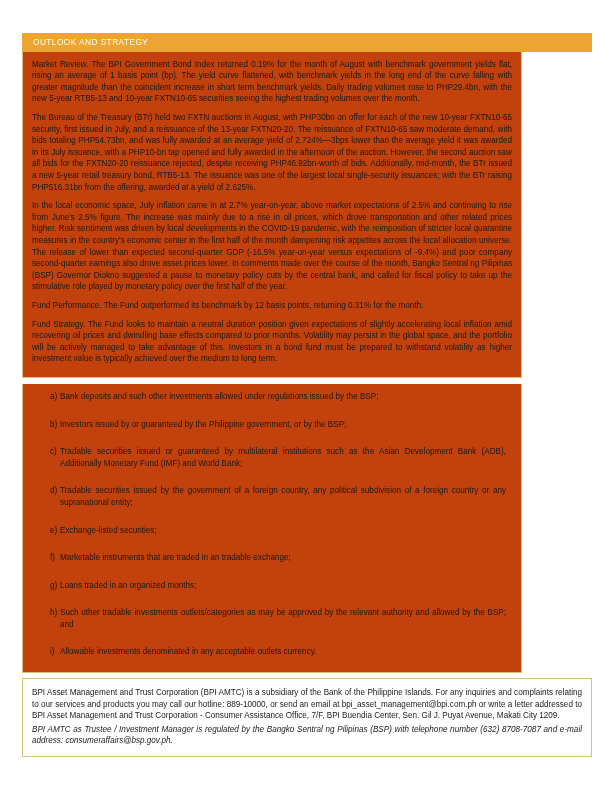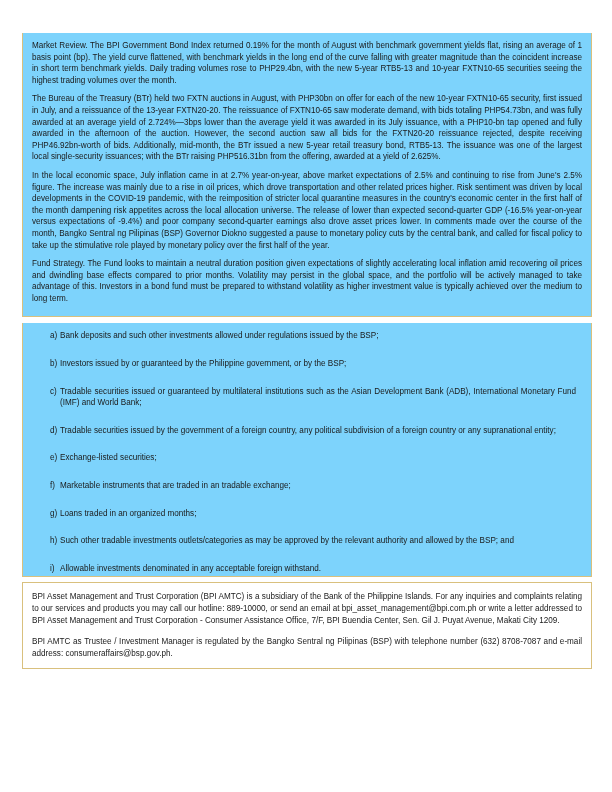--- a/index.html
+++ b/index.html
@@ -31,34 +31,34 @@
     padding: 5px 0 5px 11px;
     line-height: 1.05;
     box-sizing: border-box;
     width: 570px;
   }
 
   
   .content-box {
     border: 1px solid #d9c07d;
     border-top: none;
-    background: #7dd3fc;
+    background: #c2410c;
     box-sizing: border-box;
-    width: 570px;
-    padding: 7px 9px 0 9px;
+    width: 500px;
+    padding: 7px 9px 12px 9px;
   }
 
   p.body {
     margin: 0 0 7px 0;
     font-size: 8.15px;
     line-height: 11.6px;
     text-align: justify;
     text-justify: inter-word;
   }
-  p.body:last-child { margin-bottom: 12px; }
+  p.body:last-child { margin-bottom: 0; }
 
   
   .list {
     margin: 0;
     padding: 0;
   }
   .list-item {
     display: flex;
     align-items: flex-start;
     margin: 0 0 16px 0;
@@ -82,33 +82,35 @@
 
   .intro-block { margin-bottom: 13px; }
 
   .disclaimer-box {
     border: 1px solid #d9c07d;
     box-sizing: border-box;
     width: 570px;
     padding: 8px 9px 9px 9px;
     margin-top: 5px;
   }
-  .disclaimer-box p.body { margin-bottom: 10px; }
-  .disclaimer-box p.body:last-child { margin-bottom: 0; }
+  .disclaimer-box p.body { margin-bottom: 2px; }
+  .disclaimer-box p.body:last-child { margin-bottom: 0; font-style: italic; }
 </style>
 </head>
 <body>
 
 <div class="page">
 
+  <div class="section-header">OUTLOOK AND STRATEGY</div>
 
   <div class="content-box">
     <p class="body">Market Review. The BPI Government Bond Index returned 0.19% for the month of August with benchmark government yields flat, rising an average of 1 basis point (bp). The yield curve flattened, with benchmark yields in the long end of the curve falling with greater magnitude than the coincident increase in short term benchmark yields. Daily trading volumes rose to PHP29.4bn, with the new 5-year RTB5-13 and 10-year FXTN10-65 securities seeing the highest trading volumes over the month.</p>
     <p class="body">The Bureau of the Treasury (BTr) held two FXTN auctions in August, with PHP30bn on offer for each of the new 10-year FXTN10-65 security, first issued in July, and a reissuance of the 13-year FXTN20-20. The reissuance of FXTN10-65 saw moderate demand, with bids totaling PHP54.73bn, and was fully awarded at an average yield of 2.724%—3bps lower than the average yield it was awarded in its July issuance, with a PHP10-bn tap opened and fully awarded in the afternoon of the auction. However, the second auction saw all bids for the FXTN20-20 reissuance rejected, despite receiving PHP46.92bn-worth of bids. Additionally, mid-month, the BTr issued a new 5-year retail treasury bond, RTB5-13. The issuance was one of the largest local single-security issuances; with the BTr raising PHP516.31bn from the offering, awarded at a yield of 2.625%.</p>
     <p class="body">In the local economic space, July inflation came in at 2.7% year-on-year, above market expectations of 2.5% and continuing to rise from June's 2.5% figure. The increase was mainly due to a rise in oil prices, which drove transportation and other related prices higher. Risk sentiment was driven by local developments in the COVID-19 pandemic, with the reimposition of stricter local quarantine measures in the country's economic center in the first half of the month dampening risk appetites across the local allocation universe. The release of lower than expected second-quarter GDP (-16.5% year-on-year versus expectations of -9.4%) and poor company second-quarter earnings also drove asset prices lower. In comments made over the course of the month, Bangko Sentral ng Pilipinas (BSP) Governor Diokno suggested a pause to monetary policy cuts by the central bank, and called for fiscal policy to take up the stimulative role played by monetary policy over the first half of the year.</p>
+    <p class="body">Fund Performance. The Fund outperformed its benchmark by 12 basis points, returning 0.31% for the month.</p>
     <p class="body">Fund Strategy. The Fund looks to maintain a neutral duration position given expectations of slightly accelerating local inflation amid recovering oil prices and dwindling base effects compared to prior months. Volatility may persist in the global space, and the portfolio will be actively managed to take advantage of this. Investors in a bond fund must be prepared to withstand volatility as higher investment value is typically achieved over the medium to long term.</p>
   </div>
 
   <div class="gap-6"></div>
 
 
   <div class="content-box">
 
     <div class="list">
 
@@ -117,21 +119,21 @@
         <span class="list-text">Bank deposits and such other investments allowed under regulations issued by the BSP;</span>
       </div>
 
       <div class="list-item">
         <span class="list-marker">b)</span>
         <span class="list-text">Investors issued by or guaranteed by the Philippine government, or by the BSP;</span>
       </div>
 
       <div class="list-item">
         <span class="list-marker">c)</span>
-        <span class="list-text">Tradable securities issued or guaranteed by multilateral institutions such as the Asian Development Bank (ADB), International Monetary Fund (IMF) and World Bank;</span>
+        <span class="list-text">Tradable securities issued or guaranteed by multilateral institutions such as the Asian Development Bank (ADB), Additionally Monetary Fund (IMF) and World Bank;</span>
       </div>
 
       <div class="list-item">
         <span class="list-marker">d)</span>
         <span class="list-text">Tradable securities issued by the government of a foreign country, any political subdivision of a foreign country or any supranational entity;</span>
       </div>
 
       <div class="list-item">
         <span class="list-marker">e)</span>
         <span class="list-text">Exchange-listed securities;</span>
@@ -147,21 +149,21 @@
         <span class="list-text">Loans traded in an organized months;</span>
       </div>
 
       <div class="list-item">
         <span class="list-marker">h)</span>
         <span class="list-text">Such other tradable investments outlets/categories as may be approved by the relevant authority and allowed by the BSP; and</span>
       </div>
 
       <div class="list-item">
         <span class="list-marker">i)</span>
-        <span class="list-text">Allowable investments denominated in any acceptable foreign withstand.</span>
+        <span class="list-text">Allowable investments denominated in any acceptable outlets currency.</span>
       </div>
 
     </div>
   </div>
 
   <div class="disclaimer-box">
     <p class="body">BPI Asset Management and Trust Corporation (BPI AMTC) is a subsidiary of the Bank of the Philippine Islands. For any inquiries and complaints relating to our services and products you may call our hotline: 889-10000, or send an email at bpi_asset_management@bpi.com.ph or write a letter addressed to BPI Asset Management and Trust Corporation - Consumer Assistance Office, 7/F, BPI Buendia Center, Sen. Gil J. Puyat Avenue, Makati City 1209.</p>
     <p class="body">BPI AMTC as Trustee / Investment Manager is regulated by the Bangko Sentral ng Pilipinas (BSP) with telephone number (632) 8708-7087 and e-mail address: consumeraffairs@bsp.gov.ph.</p>
   </div>
 

